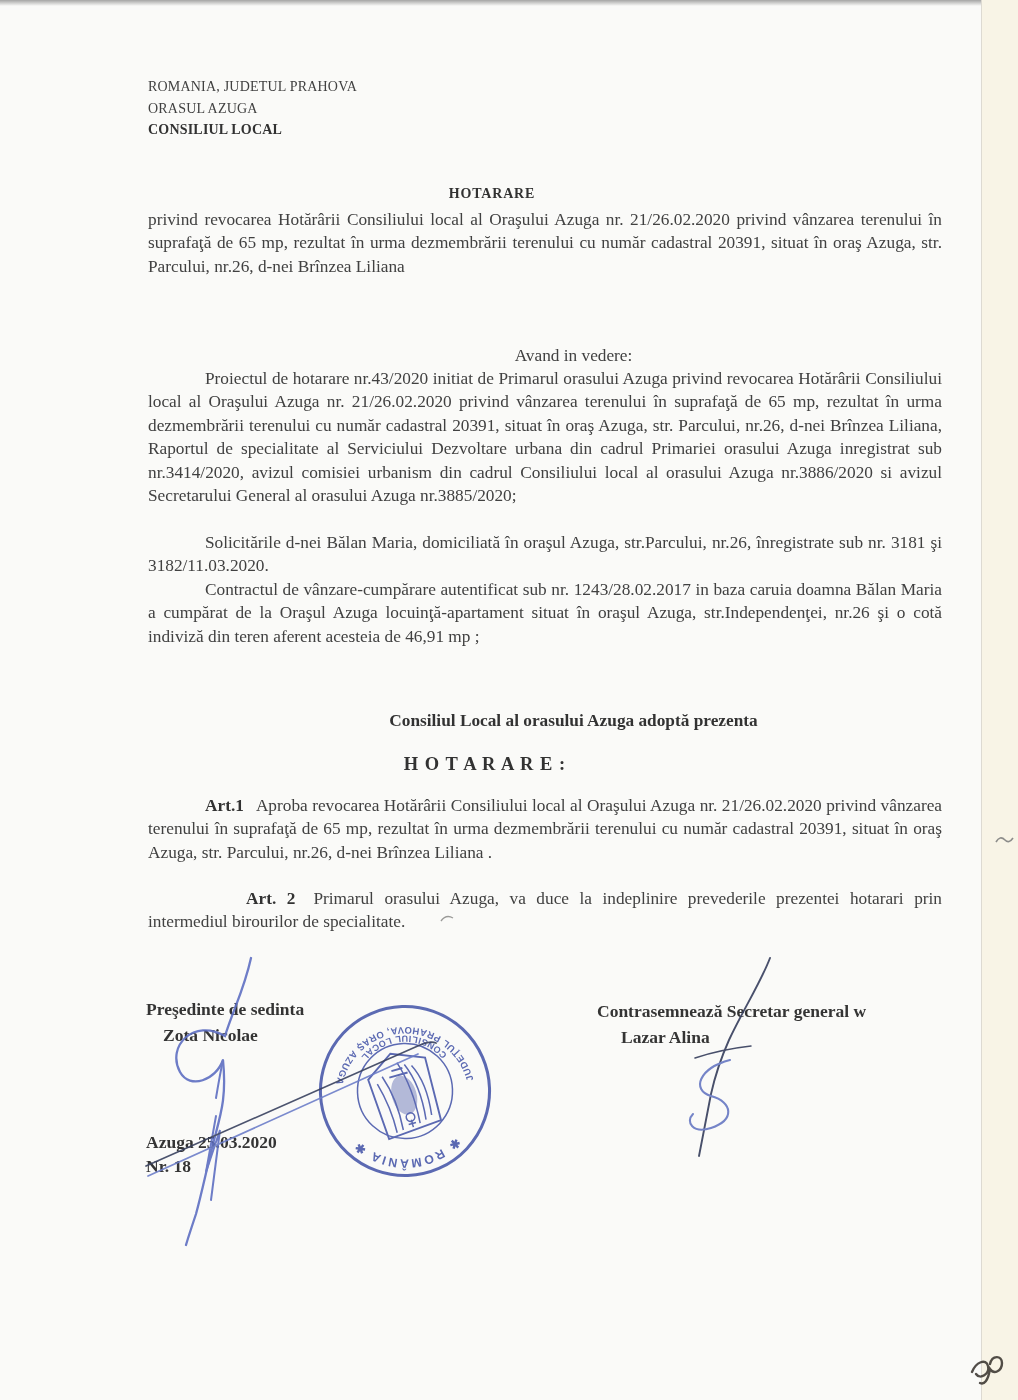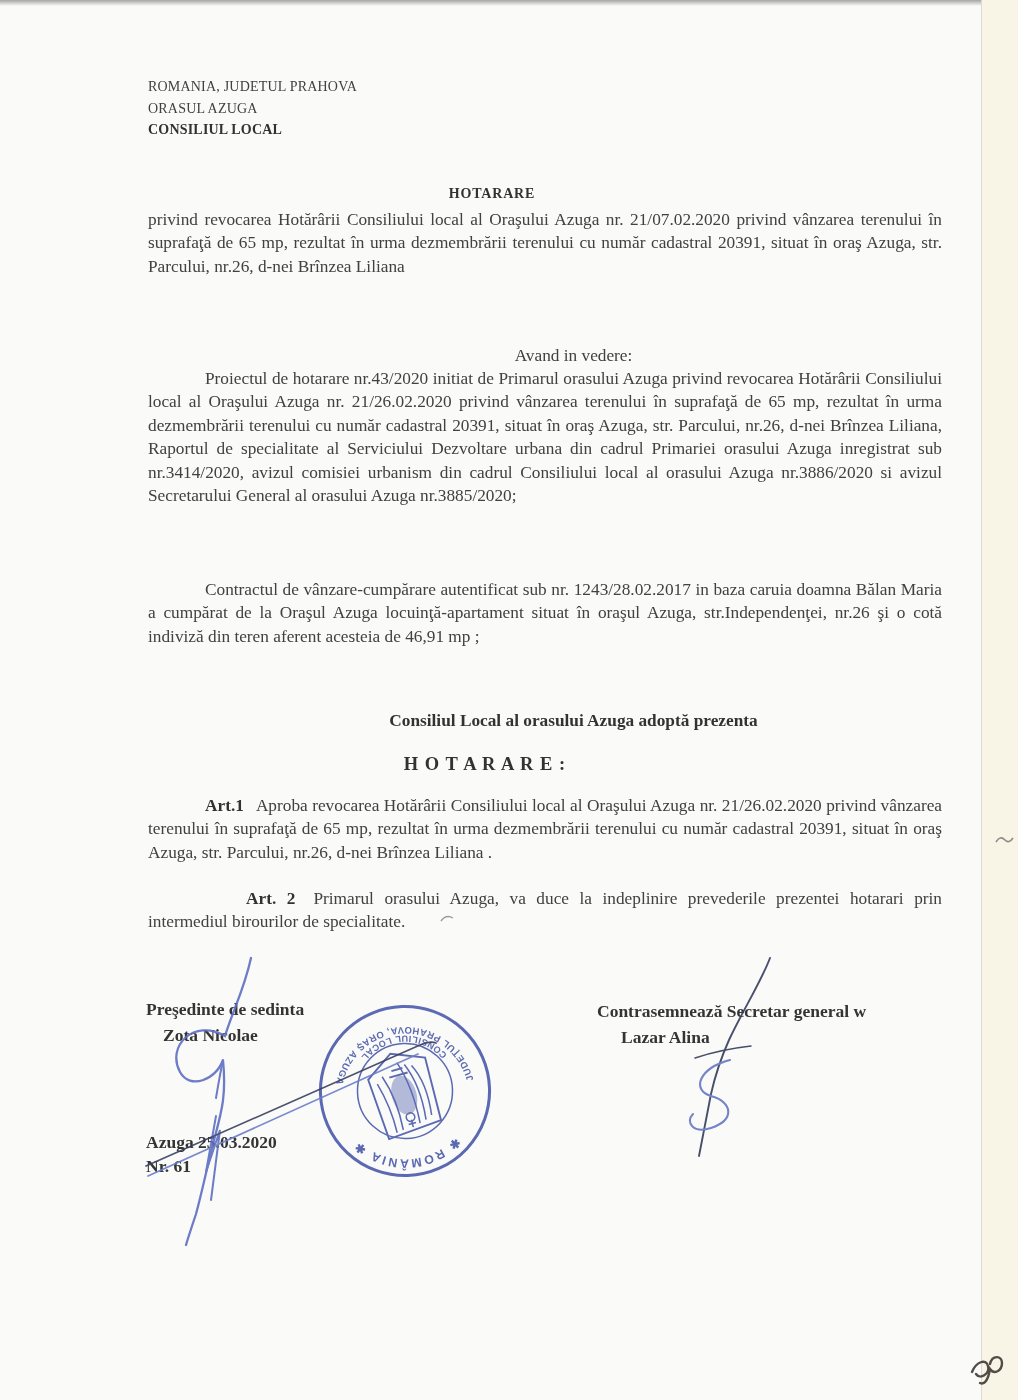--- a/index.html
+++ b/index.html
@@ -46,40 +46,41 @@
   <div class="edge-strip"></div>
 
   <div class="abs col" style="top:76px">
     <div class="hdr-line">ROMANIA, JUDETUL PRAHOVA</div>
     <div class="hdr-line">ORASUL  AZUGA</div>
     <div class="hdr-line b">CONSILIUL LOCAL</div>
   </div>
 
   <div class="abs title-row" style="top:186px">HOTARARE</div>
 
-  <p class="abs col body-text" style="top:208px">privind revocarea Hotărârii Consiliului local al Oraşului Azuga nr. 21/07.02.2020 privind vânzarea terenului în suprafaţă de 65 mp, rezultat în urma dezmembrării terenului cu număr cadastral 20391, situat  în oraş Azuga, str. Parcului, nr.26, d-nei Brînzea Liliana</p>
+  <p class="abs col body-text" style="top:208px">privind revocarea Hotărârii Consiliului local al Oraşului Azuga nr. 21/26.02.2020 privind vânzarea terenului în suprafaţă de 65 mp, rezultat în urma dezmembrării terenului cu număr cadastral 20391, situat  în oraş Azuga, str. Parcului, nr.26, d-nei Brînzea Liliana</p>
 
   <p class="abs col body-text nojust ind" style="top:344px">Avand in vedere:</p>
   <p class="abs col body-text ind" style="top:367px">Proiectul de hotarare nr.43/2020 initiat de Primarul orasului Azuga privind revocarea Hotărârii Consiliului local al Oraşului Azuga nr. 21/26.02.2020 privind vânzarea terenului în suprafaţă de 65 mp, rezultat în urma dezmembrării terenului cu număr cadastral 20391, situat  în oraş Azuga, str. Parcului, nr.26, d-nei Brînzea Liliana, Raportul de specialitate  al Serviciului Dezvoltare urbana din cadrul Primariei orasului Azuga inregistrat sub nr.3414/2020, avizul comisiei urbanism din cadrul Consiliului local al orasului Azuga nr.3886/2020 si avizul Secretarului General al orasului Azuga nr.3885/2020;</p>
+  <p class="abs col body-text ind" style="top:531px">Solicitările d-nei Bălan Maria, domiciliată în oraşul Azuga, str.Parcului, nr.26, înregistrate sub nr. 3181 şi 3182/11.03.2020.</p>
   <p class="abs col body-text ind" style="top:578px">Contractul de vânzare-cumpărare autentificat sub nr. 1243/28.02.2017 in baza caruia doamna Bălan Maria a cumpărat de la Oraşul Azuga locuinţă-apartament situat în oraşul Azuga, str.Independenţei, nr.26  şi o cotă indiviză din teren  aferent acesteia de 46,91 mp ;</p>
 
   <p class="abs col body-text nojust ind b" style="top:709px">Consiliul Local al orasului Azuga adoptă prezenta</p>
   <div class="abs dec-title" style="top:754px">H O T A R A R E :</div>
 
   <p class="abs col body-text ind" style="top:794px"><span class="art-label">Art.1</span><span>Aproba revocarea Hotărârii Consiliului local al Oraşului Azuga nr. 21/26.02.2020 privind vânzarea terenului în suprafaţă de 65 mp, rezultat în urma dezmembrării terenului cu număr cadastral 20391, situat  în oraş Azuga, str. Parcului, nr.26, d-nei Brînzea Liliana .</span></p>
   <p class="abs col body-text ind" style="top:887px"><span class="art-label wide">Art. 2</span><span>Primarul orasului Azuga, va duce la indeplinire prevederile prezentei hotarari prin intermediul birourilor de specialitate.</span></p>
 
   <div class="abs sig" style="left:146px;top:999px">Preşedinte de sedinta</div>
   <div class="abs sig" style="left:163px;top:1025px">Zota Nicolae</div>
 
   <div class="abs sig" style="left:597px;top:1001px">Contrasemnează  Secretar general w</div>
   <div class="abs sig" style="left:621px;top:1027px">Lazar Alina</div>
 
   <div class="abs sig" style="left:146px;top:1132px">Azuga 25.03.2020</div>
-  <div class="abs sig" style="left:146px;top:1156px">Nr. 61</div>
+  <div class="abs sig" style="left:146px;top:1156px">Nr. 18</div>
 
   <svg class="abs" style="left:310px;top:996px" width="190" height="190" viewBox="0 0 200 200">
     <g transform="rotate(178 100 100)" stroke="#4656a9" fill="none" opacity="0.88">
       <circle cx="100" cy="100" r="89" stroke-width="3.2"></circle>
       <circle cx="100" cy="100" r="50" stroke-width="1.6"></circle>
       <defs>
         <path id="arcOuterBottom" d="M 28.4,74.7 A 74,74 0 1 0 171.6,74.7"></path>
         <path id="arcInnerBottom" d="M 45.4,76.9 A 59,59 0 1 0 154.6,76.9"></path>
         <path id="arcTop" d="M 28,100 A 72,72 0 0 1 172,100"></path>
       </defs>

